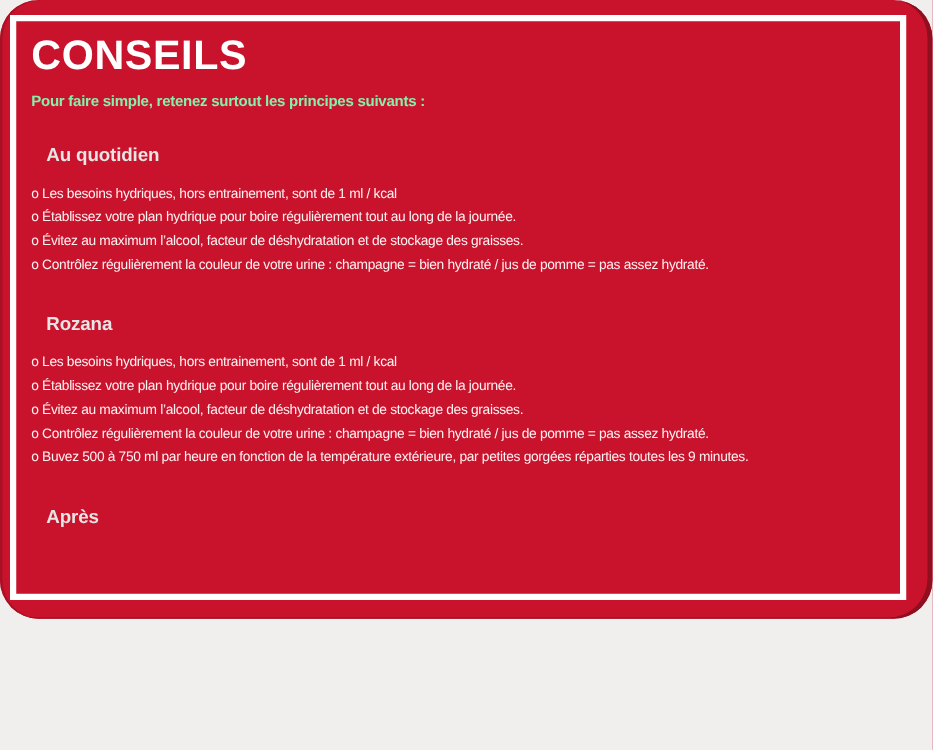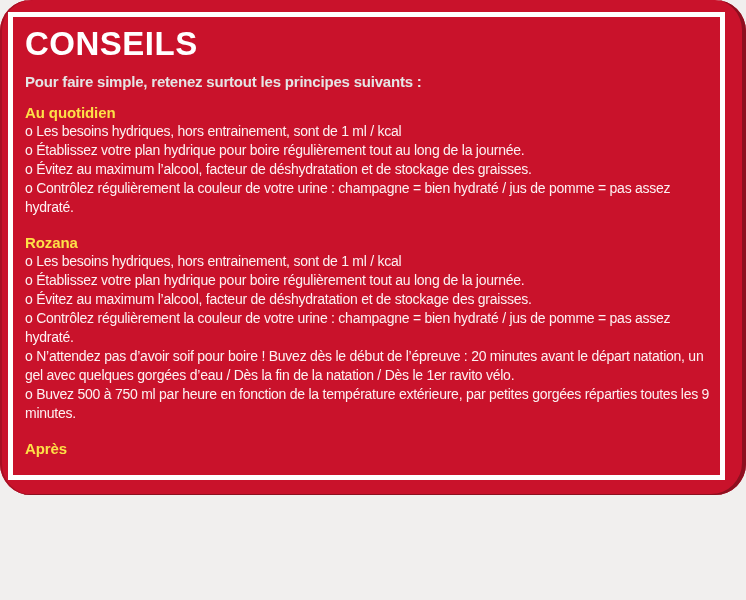--- a/index.html
+++ b/index.html
@@ -38,39 +38,39 @@
   h1 {
     margin: 0 0 10px 0;
     font-size: 33px;
     line-height: 36px;
     font-weight: bold;
     color: #ffffff;
     letter-spacing: 0.5px;
   }
   .intro {
     margin: 0;
+    font-size: 12px;
+    line-height: 19px;
+    font-weight: bold;
+    color: #86efac;
+    letter-spacing: -0.2px;
+  }
+  h2 {
+    margin: 12px;
+    padding-top: 16px;
     font-size: 15px;
     line-height: 19px;
     font-weight: bold;
     color: #e5e5e5;
-    letter-spacing: -0.2px;
-  }
-  h2 {
-    margin: 0;
-    padding-top: 16px;
-    font-size: 15px;
-    line-height: 19px;
-    font-weight: bold;
-    color: #fde047;
     letter-spacing: -0.1px;
   }
   section.first h2 { padding-top: 12px; }
   .bullet {
     margin: 0;
-    font-size: 14px;
+    font-size: 11px;
     line-height: 19px;
     font-weight: normal;
     letter-spacing: -0.25px;
   }
 </style>
 </head>
 <body>
 
 <div class="card">
   <div class="frame">
@@ -90,21 +90,20 @@
 
       <section>
         <h2>Rozana</h2>
         <p class="bullet">o Les besoins hydriques, hors entrainement, sont de 1 ml / kcal</p>
         <p class="bullet">o Établissez votre plan hydrique pour boire régulièrement tout au long de la journée.</p>
         <p class="bullet">o Évitez au maximum l’alcool, facteur de déshydratation et de stockage des graisses.</p>
         <p class="bullet">o Contrôlez régulièrement la couleur de votre urine : champagne = bien hydraté / jus de pomme = pas assez hydraté.</p>
       </section>
 
       <section>
-        <p class="bullet">o N’attendez pas d’avoir soif pour boire ! Buvez dès le début de l’épreuve : 20 minutes avant le départ natation, un gel avec quelques gorgées d’eau / Dès la fin de la natation / Dès le 1er ravito vélo.</p>
         <p class="bullet">o Buvez 500 à 750 ml par heure en fonction de la température extérieure, par petites gorgées réparties toutes les 9 minutes.</p>
       </section>
 
       <section>
         <h2>Après</h2>
       </section>
 
     </div>
   </div>
 </div>

